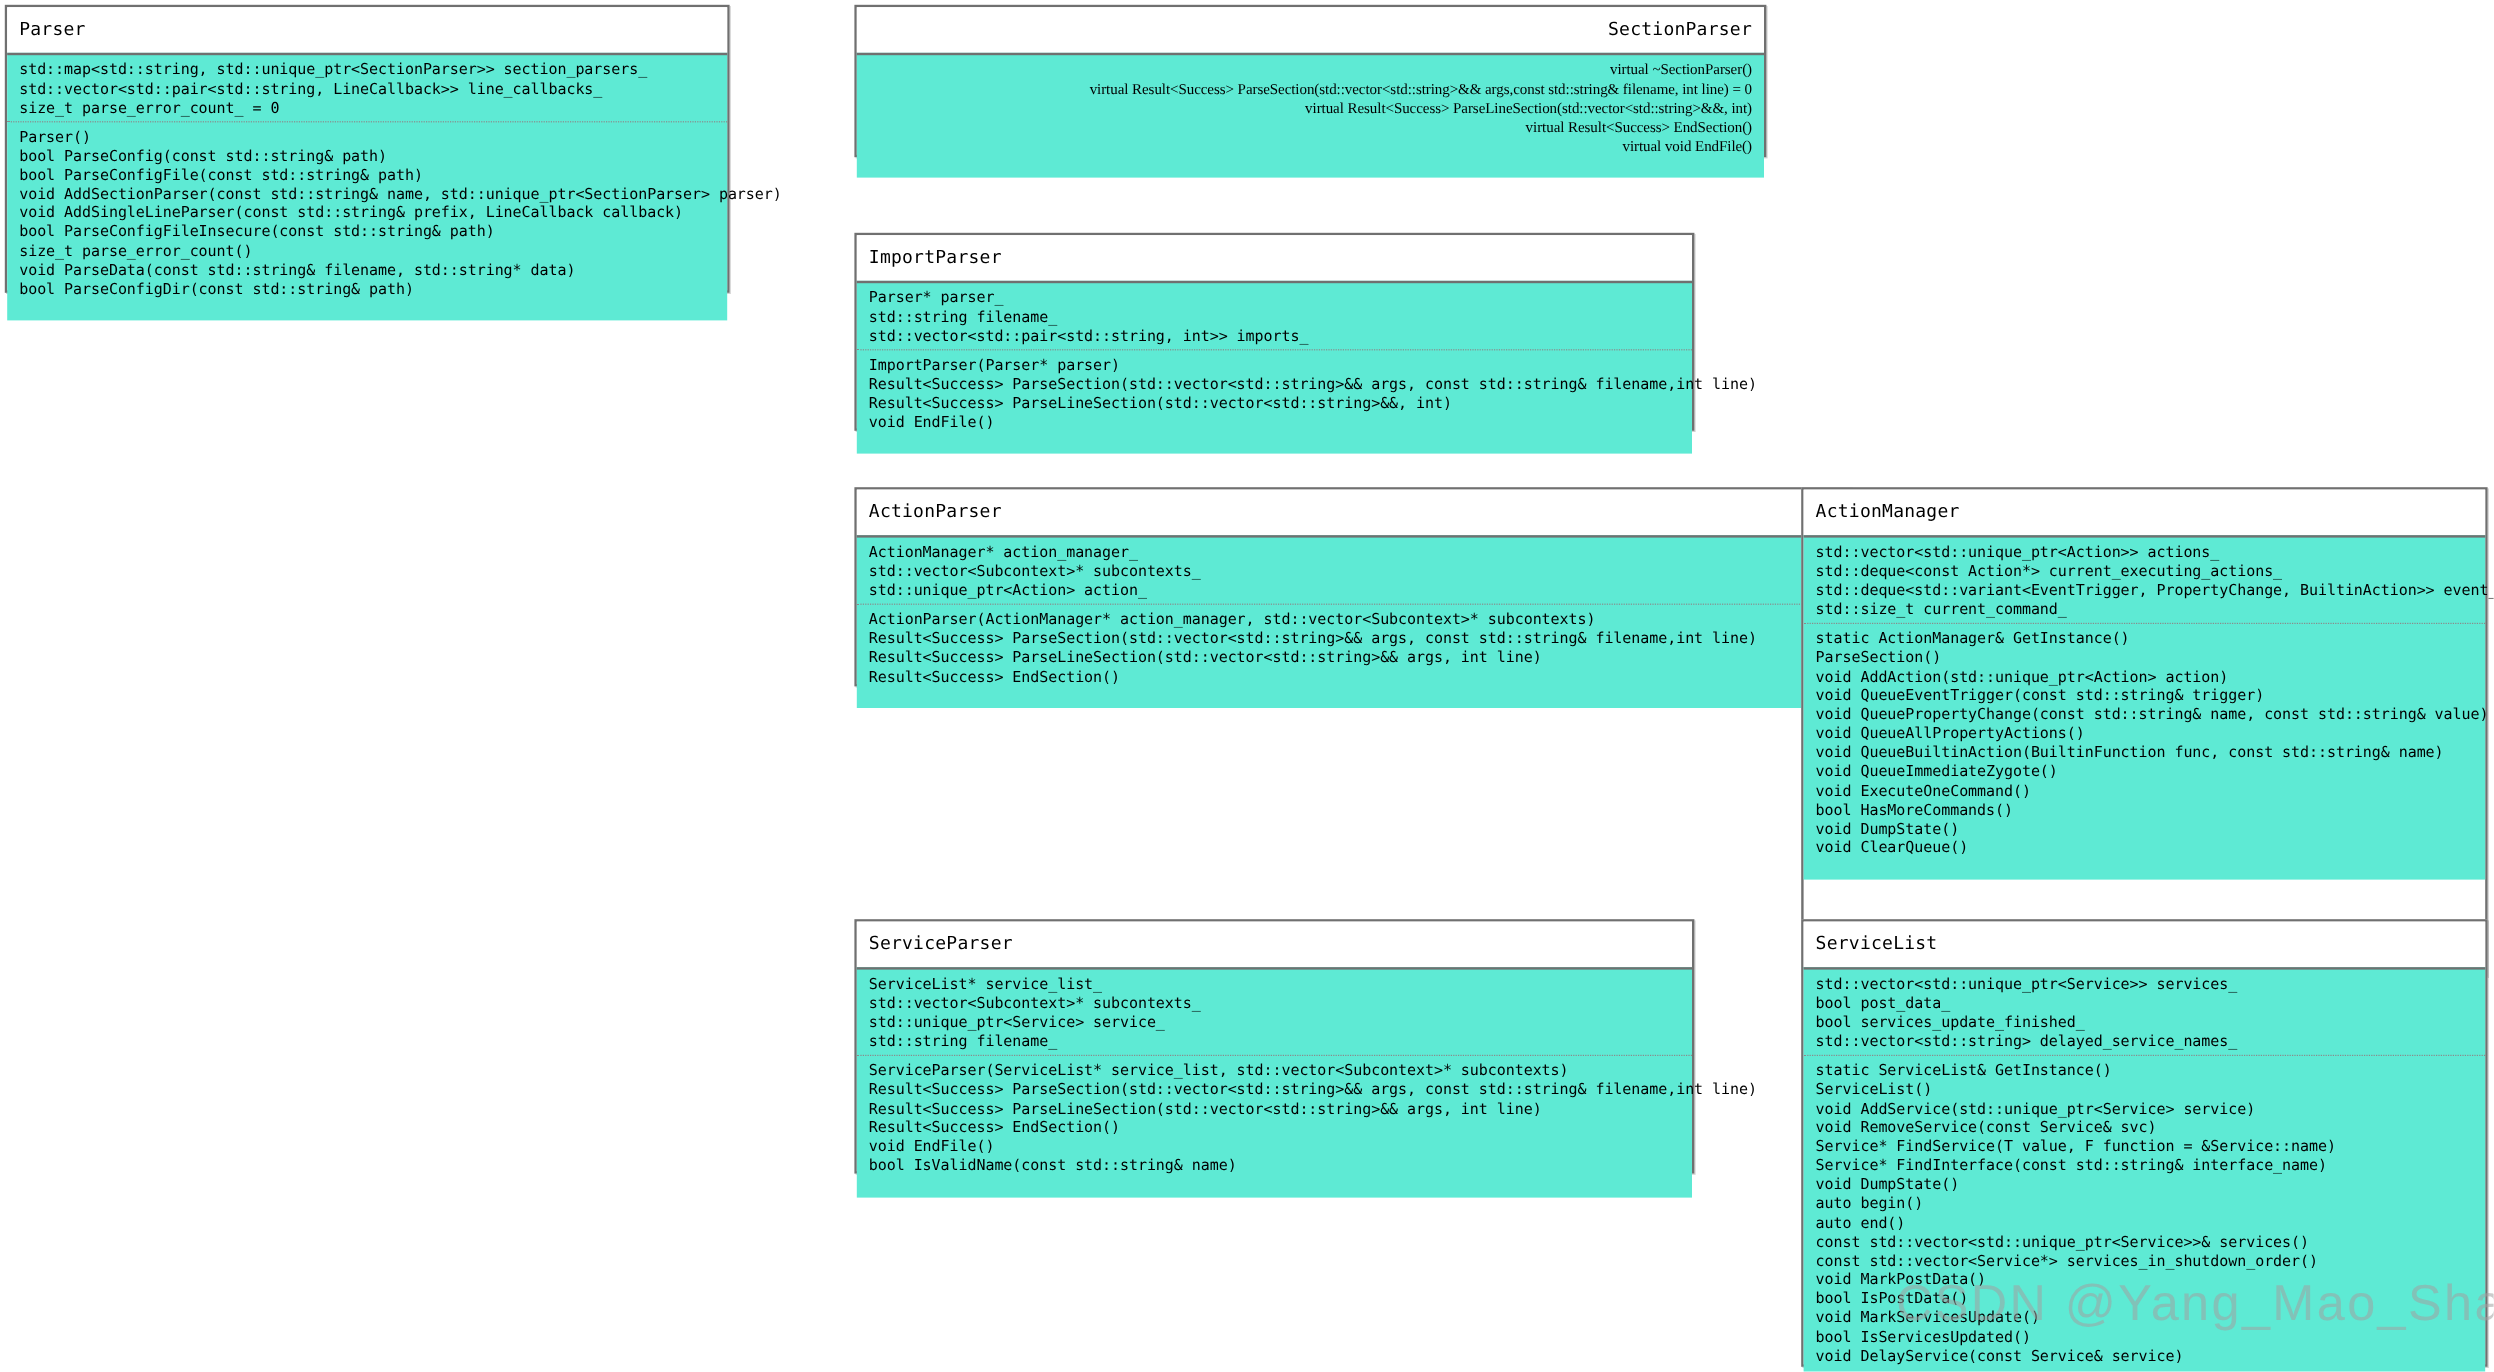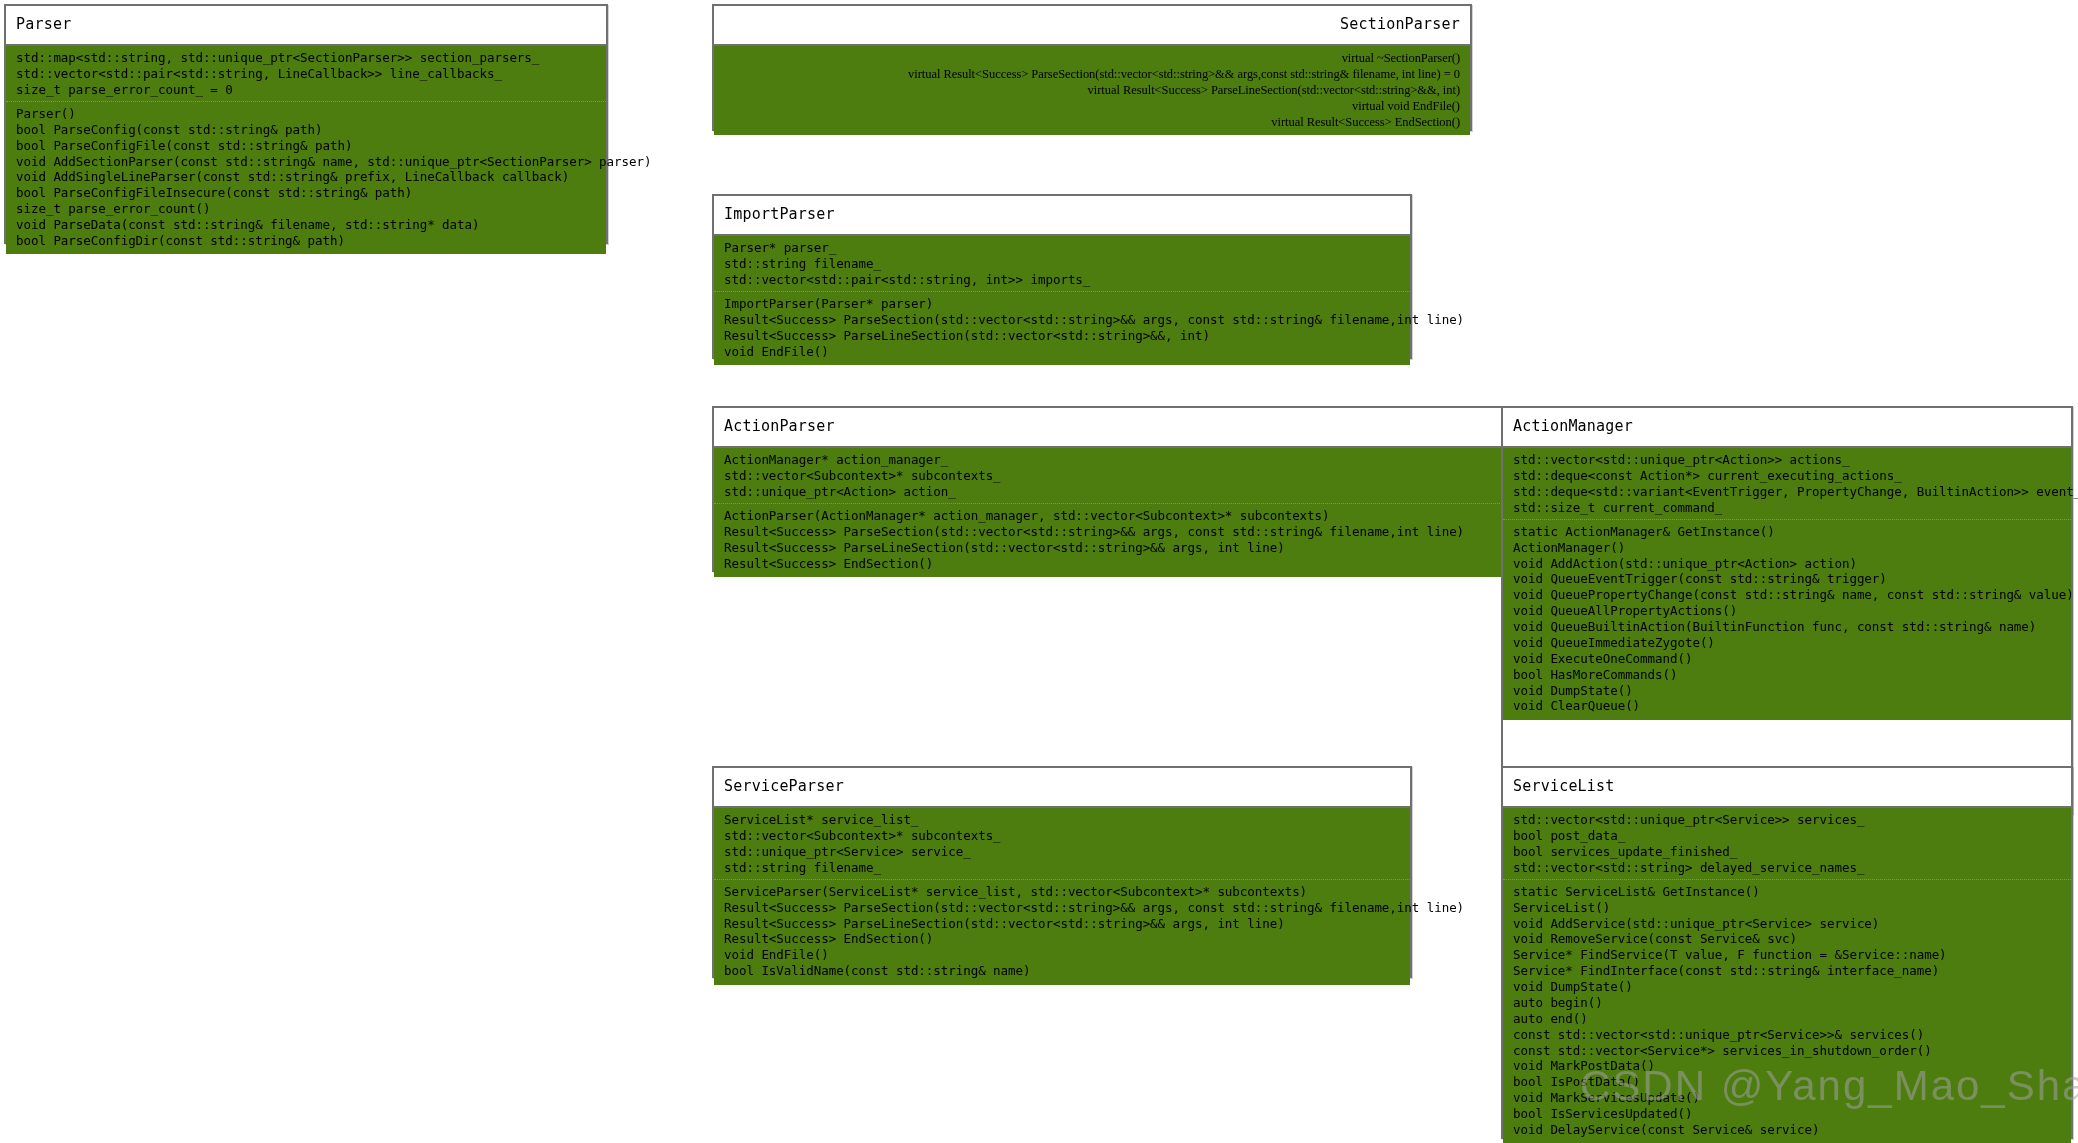--- a/index.html
+++ b/index.html
@@ -32,23 +32,23 @@
     background: #ffffff;
     font-size: 15px;
     line-height: 1.25;
     color: #000000;
     padding: 9px 10px 10px 10px;
     white-space: nowrap;
     letter-spacing: 0.2px;
   }
   .uml-body {
     box-sizing: border-box;
-    background: #4d7c0f;
+    background: #5eead4;
     border-top: 2px solid #707070;
-    padding: 5px 0 5px 0;
+    padding: 5px 0 18px 0;
   }
   .uml-section {
     padding: 0 10px;
   }
   .uml-section.attrs {
     padding-bottom: 3px;
   }
   .uml-section.ops {
     border-top: 1px dotted #8a8a8a;
     padding-top: 4px;
@@ -96,22 +96,22 @@
         </div>
       </div>
     </div>
     <div class="uml-class" style="left: 712px; top: 4px; width: 760px; height: 127px; text-align: right;">
       <div class="uml-title">SectionParser</div>
       <div class="uml-body">
         <div class="uml-section ops" style="border-top: none; padding-top: 0px; font-family: Liberation Serif, serif;">
           <div class="uml-line">virtual ~SectionParser()</div>
           <div class="uml-line">virtual Result&lt;Success&gt; ParseSection(std::vector&lt;std::string&gt;&amp;&amp; args,const std::string&amp; filename, int line) = 0</div>
           <div class="uml-line">virtual Result&lt;Success&gt; ParseLineSection(std::vector&lt;std::string&gt;&amp;&amp;, int)</div>
+          <div class="uml-line">virtual Result&lt;Success&gt; EndSection()</div>
           <div class="uml-line">virtual void EndFile()</div>
-          <div class="uml-line">virtual Result&lt;Success&gt; EndSection()</div>
         </div>
       </div>
     </div>
     <div class="uml-class" style="left: 712px; top: 194px; width: 700px; height: 165px;">
       <div class="uml-title">ImportParser</div>
       <div class="uml-body">
         <div class="uml-section attrs">
           <div class="uml-line">Parser* parser_</div>
           <div class="uml-line">std::string filename_</div>
           <div class="uml-line">std::vector&lt;std::pair&lt;std::string, int&gt;&gt; imports_</div>
@@ -144,21 +144,21 @@
       <div class="uml-title">ActionManager</div>
       <div class="uml-body">
         <div class="uml-section attrs">
           <div class="uml-line">std::vector&lt;std::unique_ptr&lt;Action&gt;&gt; actions_</div>
           <div class="uml-line">std::deque&lt;const Action*&gt; current_executing_actions_</div>
           <div class="uml-line">std::deque&lt;std::variant&lt;EventTrigger, PropertyChange, BuiltinAction&gt;&gt; event_queue_</div>
           <div class="uml-line">std::size_t current_command_</div>
         </div>
         <div class="uml-section ops">
           <div class="uml-line">static ActionManager&amp; GetInstance()</div>
-          <div class="uml-line">ActionManager()</div>
+          <div class="uml-line">ParseSection()</div>
           <div class="uml-line">void AddAction(std::unique_ptr&lt;Action&gt; action)</div>
           <div class="uml-line">void QueueEventTrigger(const std::string&amp; trigger)</div>
           <div class="uml-line">void QueuePropertyChange(const std::string&amp; name, const std::string&amp; value)</div>
           <div class="uml-line">void QueueAllPropertyActions()</div>
           <div class="uml-line">void QueueBuiltinAction(BuiltinFunction func, const std::string&amp; name)</div>
           <div class="uml-line">void QueueImmediateZygote()</div>
           <div class="uml-line">void ExecuteOneCommand()</div>
           <div class="uml-line">bool HasMoreCommands()</div>
           <div class="uml-line">void DumpState()</div>
           <div class="uml-line">void ClearQueue()</div>

